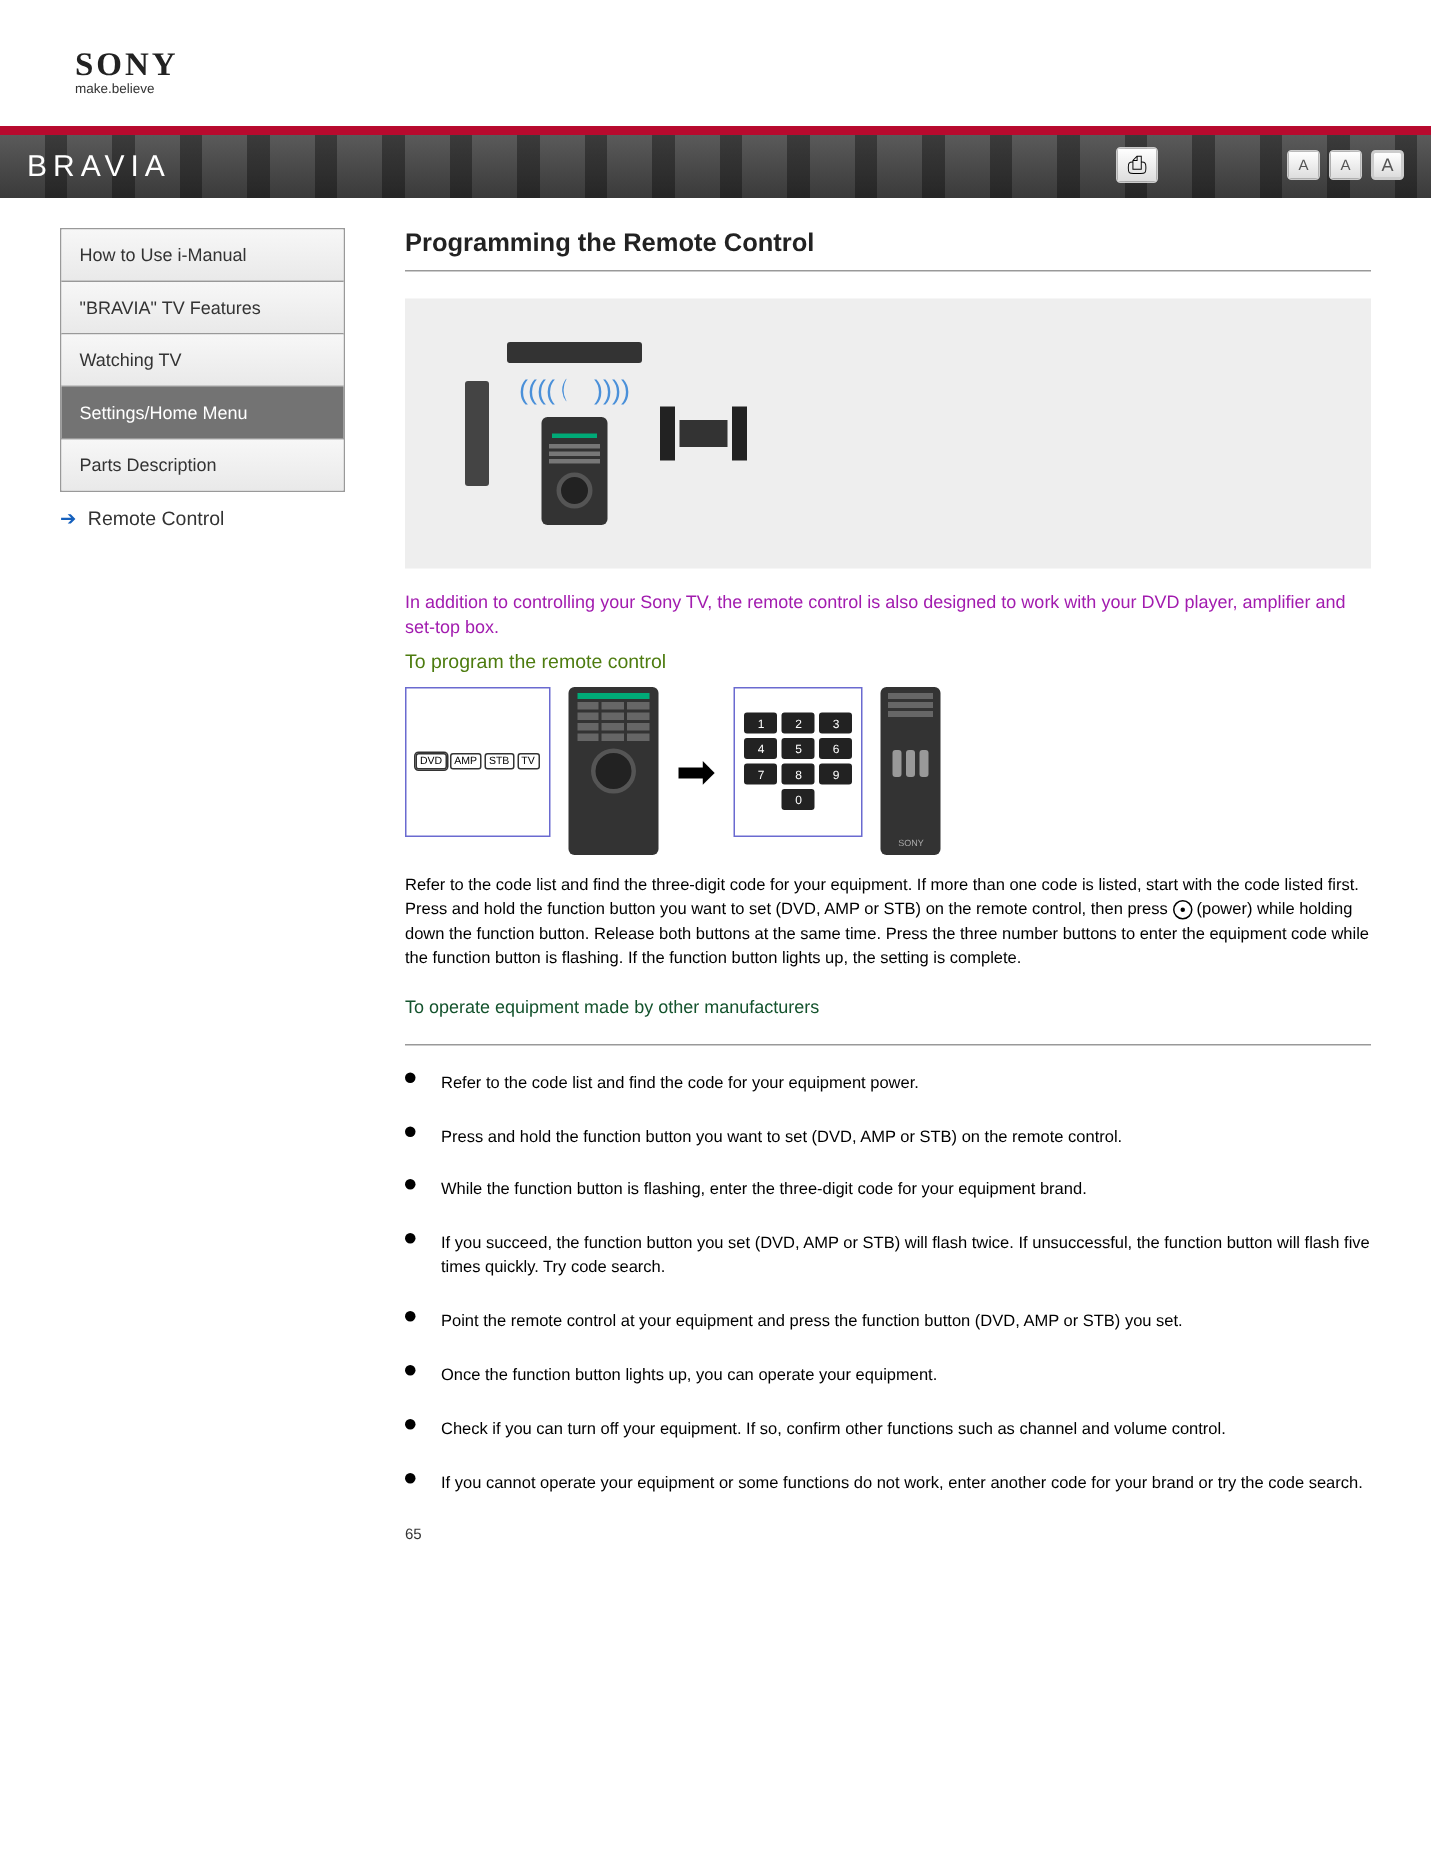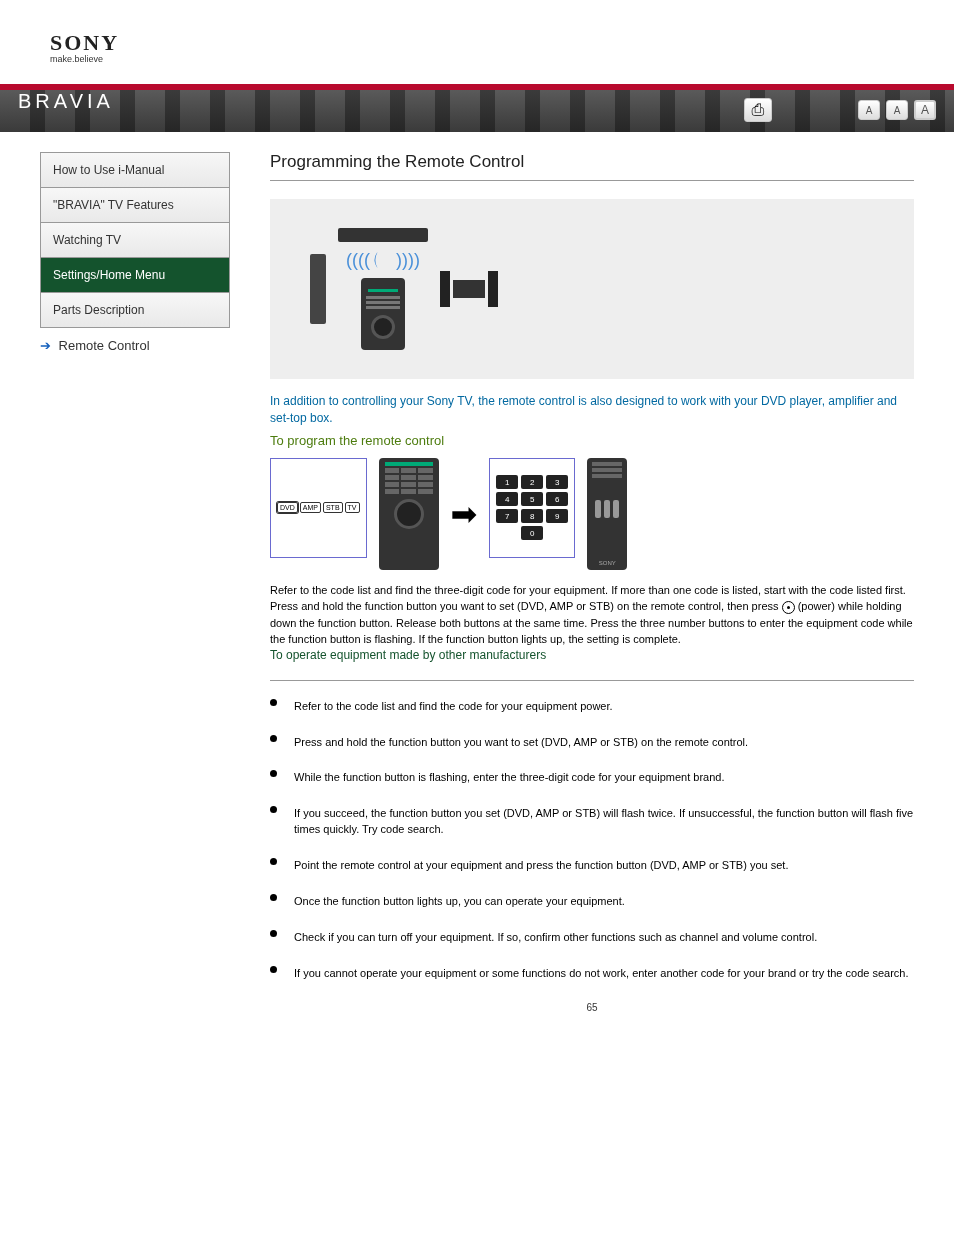--- a/index.html
+++ b/index.html
@@ -2,80 +2,80 @@
 <html><head>
 <meta charset="utf-8">
 <style>
 *{margin:0;padding:0;box-sizing:border-box}
 body{font-family:Arial,Helvetica,sans-serif;background:#fff;color:#000;width:954px}
 .header{padding:30px 50px 10px}
 .logo{display:flex;flex-direction:column;align-items:flex-start}
 .logo-text{font-family:Georgia,serif;font-weight:bold;font-size:22px;letter-spacing:2px;color:#222}
 .logo-sub{font-size:9px;color:#333;margin-top:-2px}
 .redbar{height:6px;background:#b80a2e;margin:10px 0 0}
-.graybar{height:42px;background:linear-gradient(#5a5a5a,#3a3a3a);position:relative;display:flex;padding:0 18px;overflow:hidden}
+.graybar{height:42px;background:linear-gradient(#5a5a5a,#3a3a3a);position:relative;display:flex;align-items:center;padding:0 18px;overflow:hidden}
 .graybar .stripes{position:absolute;inset:0;background:repeating-linear-gradient(90deg,rgba(0,0,0,0) 0 30px,rgba(0,0,0,0.35) 30px 45px)}
 .brand{position:relative;color:#fff;font-size:20px;letter-spacing:4px;font-weight:300}
 .util{position:absolute;right:18px;top:8px;display:flex;gap:6px;align-items:center}
 .ubtn{width:22px;height:20px;border:1px solid #ccc;border-radius:3px;background:linear-gradient(#fff,#ddd);display:flex;align-items:center;justify-content:center;font-size:10px;color:#555}
 .ubtn.lg{font-size:12px;border-width:2px}
 .printbtn{width:28px;height:24px;border:1px solid #ccc;border-radius:3px;background:linear-gradient(#fff,#ddd);display:flex;align-items:center;justify-content:center;margin-right:80px}
 .content{display:flex;padding:20px 40px 40px;gap:40px}
 .side{width:190px;flex:0 0 190px}
 .menu{border:1px solid #999}
 .mi{border-bottom:1px solid #999;padding:10px 12px;font-size:12px;color:#333;background:linear-gradient(#f7f7f7,#e9e9e9);cursor:pointer}
 .mi:last-child{border-bottom:none}
-.mi.active{background:#14532d;color:#fff}
+.mi.active{background:#737373;color:#fff}
 .menu2{margin-top:18px;border:1px solid #999}
 .menu2 .mi{background:linear-gradient(#fafafa,#ececec)}
 .breadcrumb{margin-top:10px;font-size:13px}
 .breadcrumb .arr{color:#1560bd;margin-right:4px}
 .breadcrumb .lnk{color:#333}
 .main{flex:1}
-.ptitle{font-size:17px;font-weight:normal;color:#222;padding-bottom:8px;border-bottom:1px solid #999;margin-bottom:18px}
+.ptitle{font-size:17px;font-weight:bold;color:#222;padding-bottom:8px;border-bottom:1px solid #999;margin-bottom:18px}
 .hero{background:#eee;height:180px;display:flex;align-items:center;justify-content:flex-start;padding-left:40px;margin-bottom:14px}
 .heroinner{display:flex;align-items:center;gap:12px}
 .tall{width:16px;height:70px;background:#444;border-radius:2px}
 .dvd{width:90px;height:14px;background:#333;border-radius:2px}
 .wave{font-size:18px;color:#4a90d9}
 .remote{width:44px;height:72px;background:#333;border-radius:4px;display:flex;flex-direction:column;align-items:center;justify-content:center;gap:2px}
 .remote .led{width:30px;height:3px;background:#0a7;margin-bottom:2px}
 .remote .row{width:34px;height:3px;background:#777}
 .remote .circle{width:24px;height:24px;background:#222;border-radius:50%;margin-top:4px;border:3px solid #555}
 .spkset{display:flex;align-items:center;gap:3px}
 .spk{width:10px;height:36px;background:#222}
 .amp{width:32px;height:18px;background:#333}
 .herotop{display:flex;flex-direction:column;align-items:center;gap:6px}
-.intro{font-size:12px;color:#0369a1;margin-bottom:6px;line-height:1.4}
+.intro{font-size:12px;color:#a21caf;margin-bottom:6px;line-height:1.4}
 .programh{font-size:13px;color:#4d7c0f;margin:4px 0 10px}
 .diagram{display:flex;align-items:flex-start;gap:12px;margin-bottom:12px}
 .box{border:1px solid #6a6ad0;padding:6px;background:#fff;display:flex;align-items:center;height:100px}
 .funcrow{font-size:8px;display:flex;gap:2px}
 .fb{border:1px solid #333;padding:1px 2px;border-radius:2px;font-size:7px}
 .fb.flash{box-shadow:0 0 0 1px #333}
 .bigremote{width:60px;height:112px;background:#333;border-radius:4px;display:flex;flex-direction:column;align-items:center;padding:4px;gap:2px}
 .bigremote .bar{width:48px;height:4px;background:#0a7}
 .bigremote .grid{display:grid;grid-template-columns:repeat(3,1fr);gap:2px;width:48px}
 .bigremote .grid div{height:5px;background:#666}
 .bigremote .circ{width:30px;height:30px;background:#222;border-radius:50%;border:3px solid #555;margin-top:3px}
 .arrow{font-size:32px;color:#000;align-self:center}
 .numpad{display:grid;grid-template-columns:repeat(3,22px);gap:3px}
 .numpad div{height:14px;background:#222;color:#fff;font-size:8px;display:flex;align-items:center;justify-content:center;border-radius:2px}
 .zero{grid-column:2}
 .smremote{width:40px;height:112px;background:#333;border-radius:4px;display:flex;flex-direction:column;align-items:center;padding:4px;gap:2px}
 .smremote .bar{width:30px;height:4px;background:#666}
 .smremote .pill{width:6px;height:18px;background:#999;border-radius:2px}
 .smremote .pills{display:flex;gap:3px;margin-top:20px}
 .smremote .sony{color:#aaa;font-size:6px;margin-top:auto}
-.stepsintro{font-size:11px;line-height:1.5;}
+.stepsintro{font-size:11px;line-height:1.5;margin-bottom:16px}
 .stepshead{font-size:12px;color:#14532d;padding-bottom:18px;border-bottom:1px solid #999;margin-bottom:18px}
 ol{list-style:none;counter-reset:step;padding-left:18px}
 ol li{counter-increment:step;position:relative;font-size:11px;line-height:1.45;margin-bottom:20px;padding-left:6px}
 ol li::before{content:counter(step)".";position:absolute;left:-18px;top:0;width:7px;height:7px;background:#000;border-radius:50%;color:transparent}
-.pagenum{text-align:center;font-size:10px;color:#333;margin-top:10px}
+.pagenum{font-size:10px;color:#333;margin-top:10px}
 .inlinecircle{display:inline-block;width:13px;height:13px;border:1px solid #000;border-radius:50%;vertical-align:middle;position:relative}
 .inlinecircle::after{content:"";position:absolute;width:3px;height:3px;background:#000;border-radius:50%;top:4px;left:4px}
 </style>
 </head>
 <body>
 
 <div class="header">
   <div class="logo">
     <span class="logo-text">SONY</span>
     <span class="logo-sub">make.believe</span>

